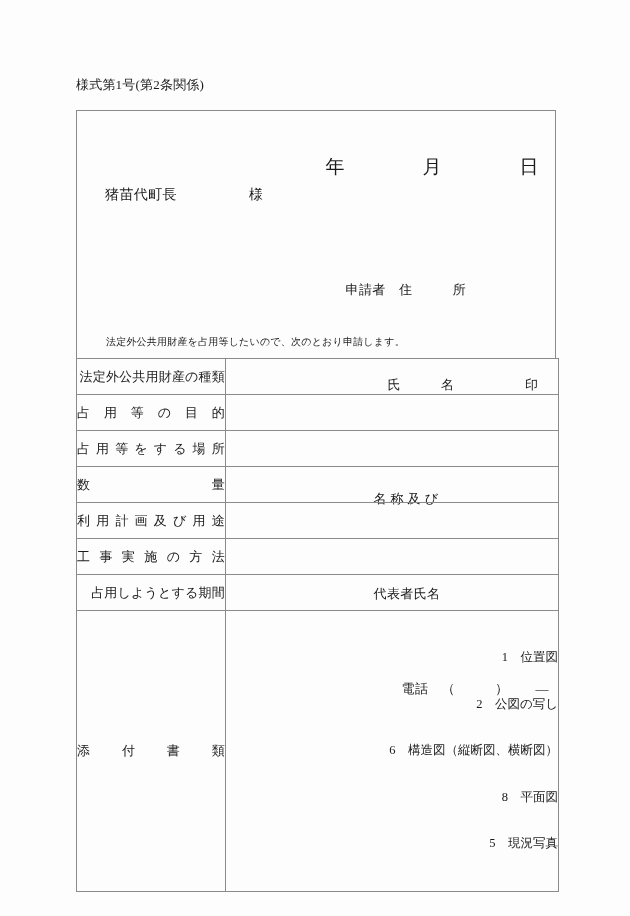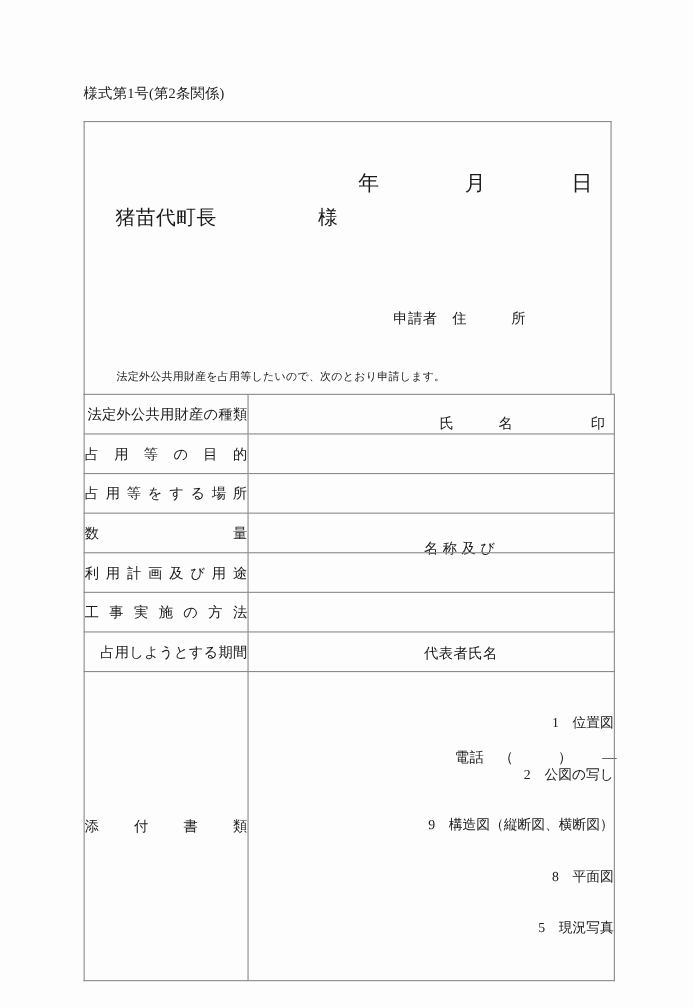--- a/index.html
+++ b/index.html
@@ -67,29 +67,29 @@
     right: 16px;
     font-size: 19px;
     white-space: pre;
     letter-spacing: 0.4px;
   }
 
   .addressee {
     position: absolute;
     top: 75px;
     left: 28px;
-    font-size: 18px;
+    font-size: 14px;
     white-space: pre;
     letter-spacing: 0.4px;
   }
 
   .applicant {
     position: absolute;
     top: 112px;
-    left: 244px;
+    left: 232px;
     font-size: 13px;
     line-height: 19px;
     white-space: pre;
     letter-spacing: 0.4px;
   }
   .applicant .seal {
     position: absolute;
     left: 216px;
     top: 19px;
   }
@@ -275,21 +275,21 @@
               <span>添</span>
               <span>付</span>
               <span>書</span>
               <span>類</span>
             </span>
           </td>
         <td class="value">
           <div class="attach-list">
             <div class="attach-item">1　位置図</div>
             <div class="attach-item">2　公図の写し</div>
-            <div class="attach-item">9　構造図（縦断図、横断図）</div>
+            <div class="attach-item">6　構造図（縦断図、横断図）</div>
             <div class="attach-item">8　平面図</div>
             <div class="attach-item">5　現況写真</div>
           </div>
         </td>
       </tr>
     </tbody>
   </table>
 
 </div>
 

